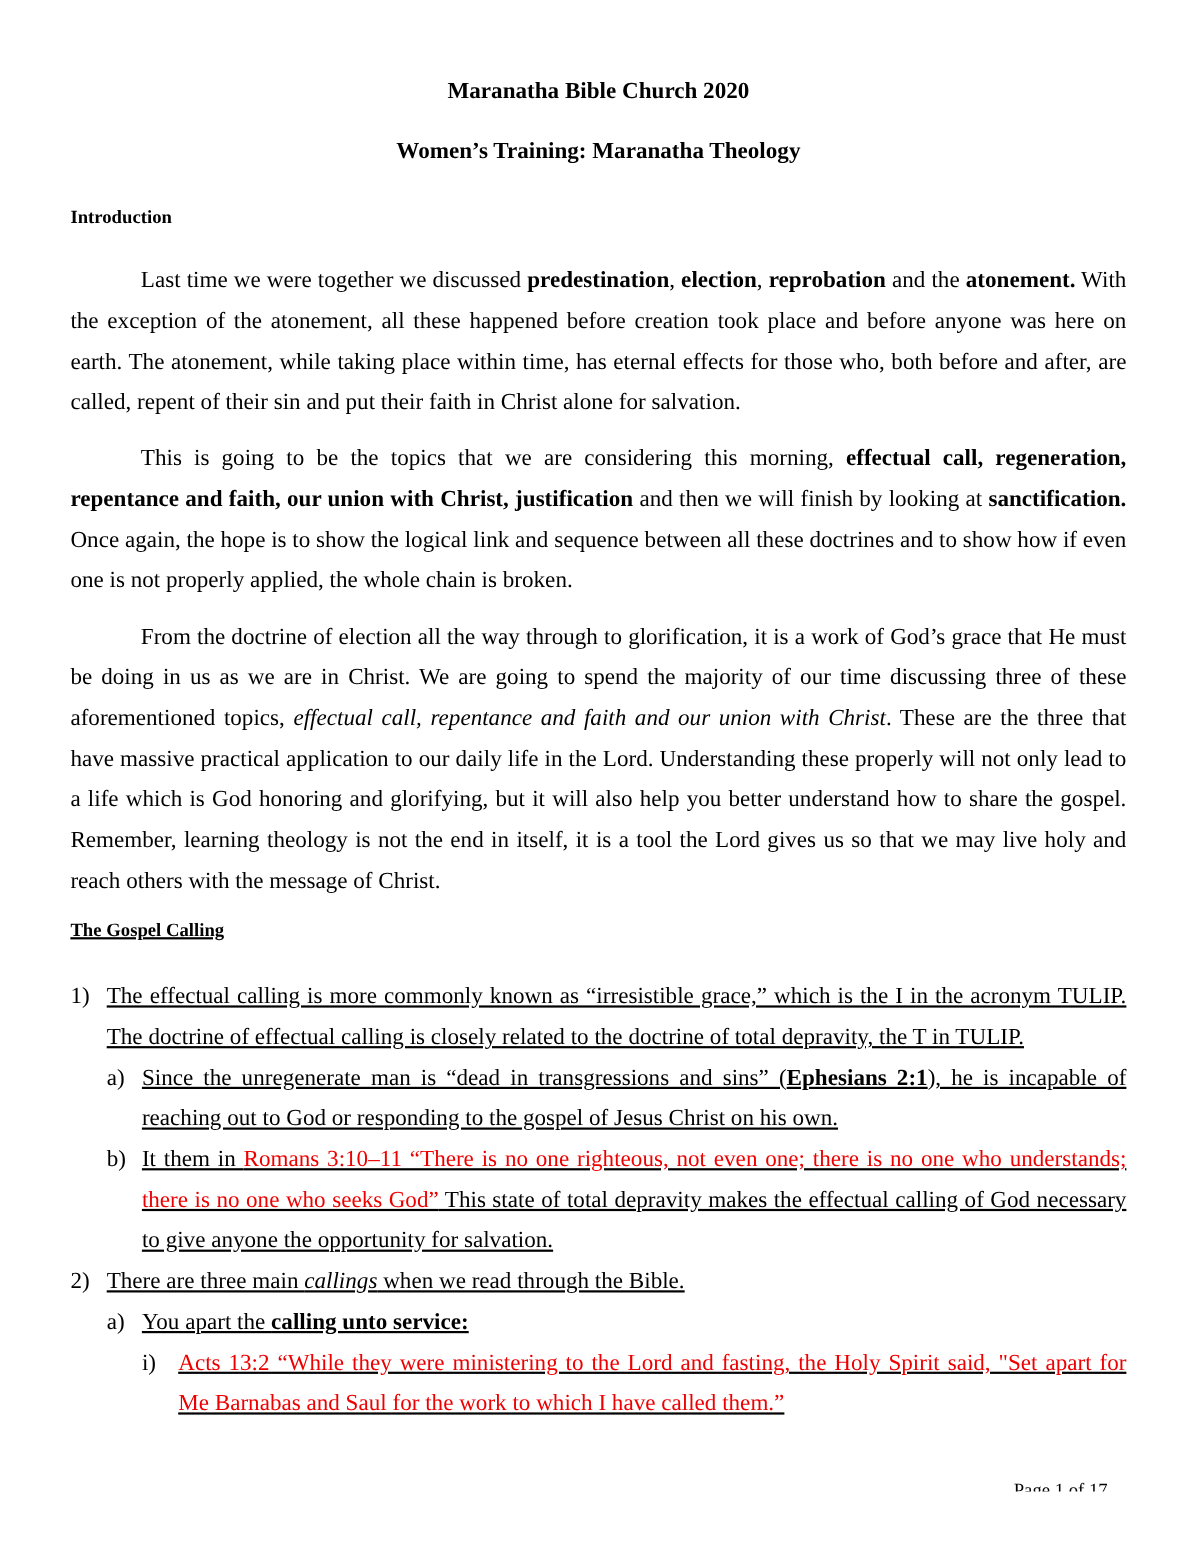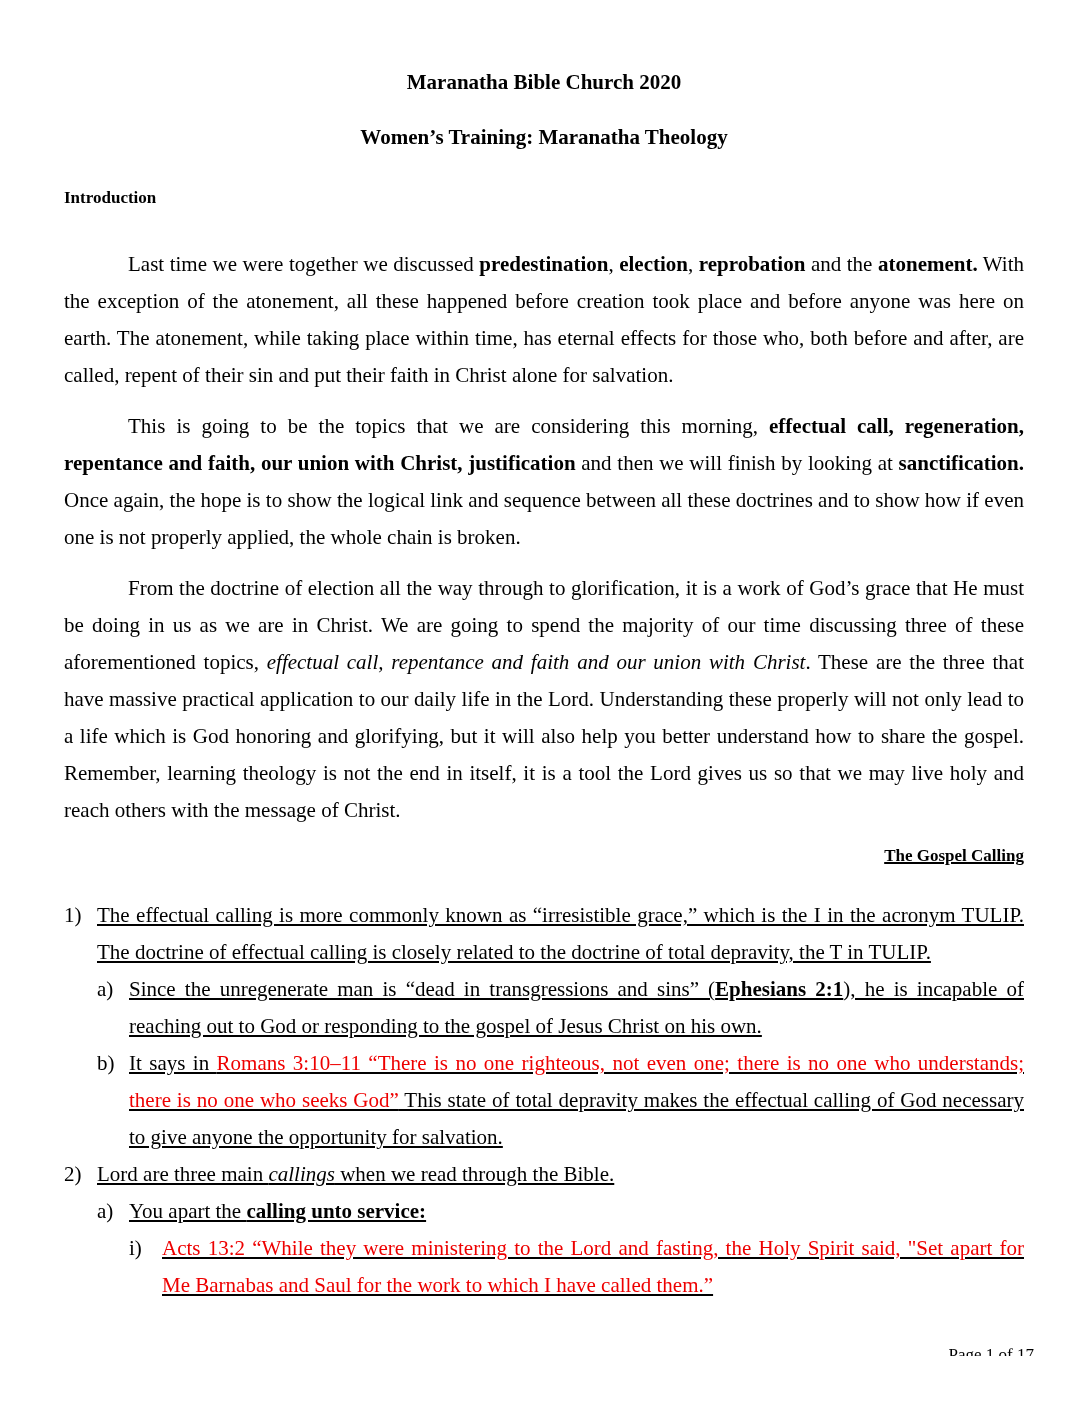--- a/index.html
+++ b/index.html
@@ -25,48 +25,48 @@
     line-height: 24px;
     margin: 0 0 31px 0;
   }
   .section-heading {
     font-size: 17px;
     font-weight: bold;
     line-height: 26px;
     margin: 36px 0 0 0;
   }
   .section-heading.underlined { text-decoration: underline; text-decoration-thickness: 2px; }
-  .gospel-heading-offset { margin-top: 14px; text-align: right; }
+  .gospel-heading-offset { margin-top: 14px; }
 
   .para {
     font-size: 21px;
     line-height: 37px;
     text-align: justify;
     text-indent: 64px;
     margin: 0 0 14px 0;
   }
-  .para.first { margin-top: 35px; }
+  .para.first { margin-top: 25px; }
 
   .list { margin-top: 28px; }
   .li { display: flex; font-size: 21px; line-height: 37px; }
   .li .marker { flex: 0 0 33px; }
   .li .li-body { flex: 1 1 auto; text-align: justify; text-decoration: underline; }
   .li.lvl2 { margin-left: 33px; }
   .li.lvl2 .marker { flex-basis: 32px; }
   .li.lvl3 { margin-left: 65px; }
   .li.lvl3 .marker { flex-basis: 33px; }
 
   .b { font-weight: bold; }
   .i { font-style: italic; }
   .red { color: var(--scripture-red); margin-top: 14px; }
 
   .footer {
     position: absolute;
     top: 1345px;
-    right: 54px;
+    right: 81px;
     font-size: 17px;
     line-height: 20px;
   }
 </style>
 </head>
 <body>
 
 <div class="page">
   <div class="content">
 
@@ -88,26 +88,26 @@
         <div class="li-body"><span>The effectual calling is more commonly known as “irresistible grace,” which is the I in the acronym TULIP. The doctrine of effectual calling is closely related to the doctrine of total depravity, the T in TULIP.</span></div>
       </div>
 
       <div class="li lvl2">
         <span class="marker">a)</span>
         <div class="li-body"><span>Since the unregenerate man is “dead in transgressions and sins” (</span><span class="b">Ephesians 2:1</span><span>), he is incapable of reaching out to God or responding to the gospel of Jesus Christ on his own.</span></div>
       </div>
 
       <div class="li lvl2">
         <span class="marker">b)</span>
-        <div class="li-body"><span>It says in </span><span class="red">Romans 3:10–11 “There is no one righteous, not even one; there is no one who understands; there is no one who seeks God”</span><span> This state of total depravity makes the effectual calling of God necessary to give anyone the opportunity for salvation.</span></div>
+        <div class="li-body"><span>It them in </span><span class="red">Romans 3:10–11 “There is no one righteous, not even one; there is no one who understands; there is no one who seeks God”</span><span> This state of total depravity makes the effectual calling of God necessary to give anyone the opportunity for salvation.</span></div>
       </div>
 
       <div class="li lvl1">
         <span class="marker">2)</span>
-        <div class="li-body"><span>Lord are three main </span><span class="i">callings</span><span> when we read through the Bible.</span></div>
+        <div class="li-body"><span>There are three main </span><span class="i">callings</span><span> when we read through the Bible.</span></div>
       </div>
 
       <div class="li lvl2">
         <span class="marker">a)</span>
         <div class="li-body"><span>You apart the </span><span class="b">calling unto service:</span></div>
       </div>
 
       <div class="li lvl3">
         <span class="marker">i)</span>
         <div class="li-body"><span class="red">Acts 13:2 “While they were ministering to the Lord and fasting, the Holy Spirit said, "Set apart for Me Barnabas and Saul for the work to which I have called them.”</span></div>

